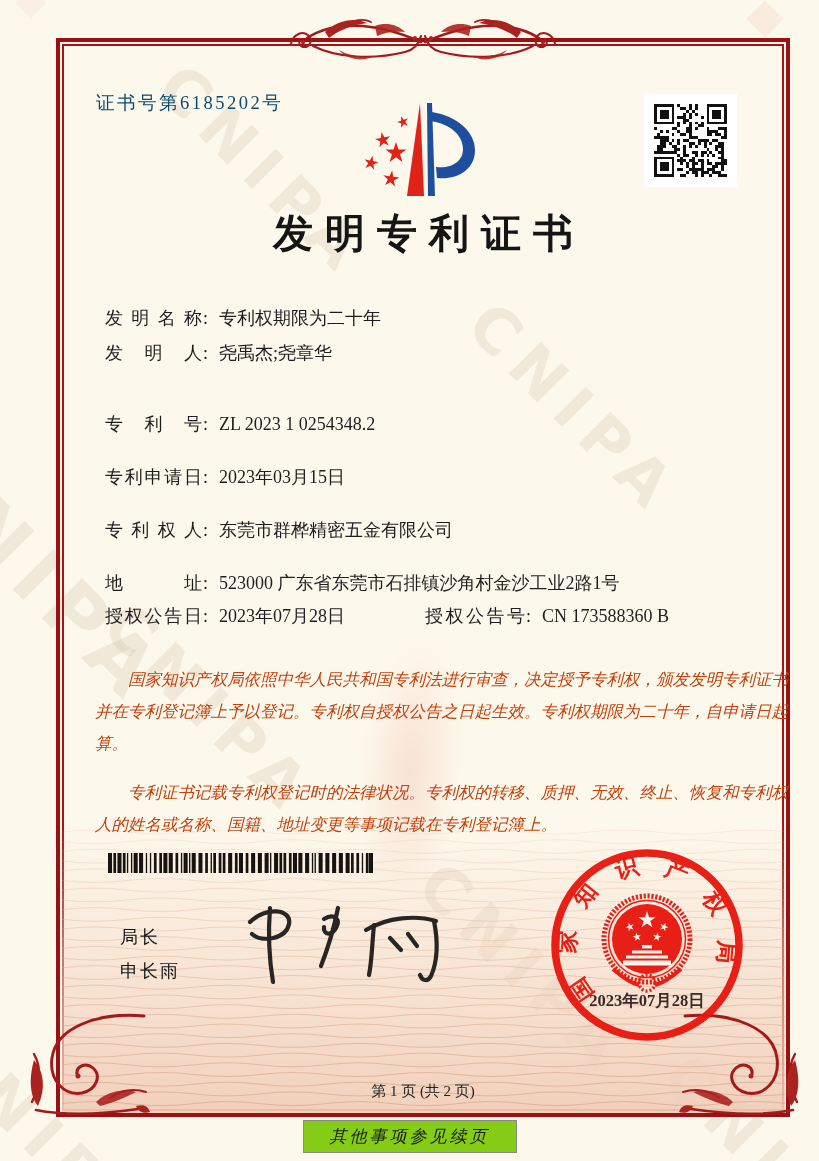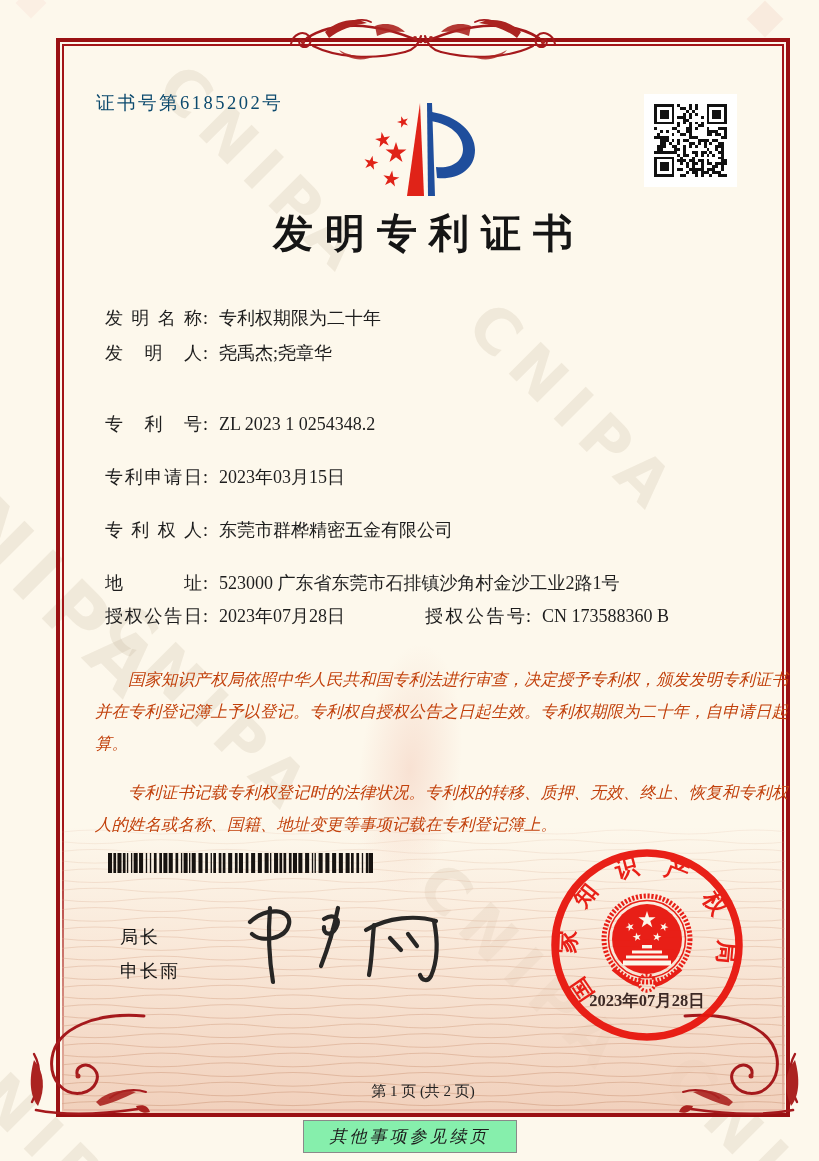--- a/index.html
+++ b/index.html
@@ -40,21 +40,21 @@
       line-height:32px;color:#c2410c;}
   .pl{white-space:nowrap;}
   .indent{text-indent:33px;}
   .p2{margin-top:17px;}
   
   .sig-label{position:absolute;left:120px;font-family:"Liberation Sans","DejaVu Sans",sans-serif;
       font-size:18px;letter-spacing:2px;color:#141414;}
   
   .pagenum{position:absolute;left:56px;top:1082px;width:734px;text-align:center;font-size:15px;color:#222;}
   .note{position:absolute;left:50%;top:1120px;transform:translateX(-50%);
-      background:#86efac;border:1px solid #8a8a8a;padding:4px 26px;font-size:17px;
+      background:#84cc16;border:1px solid #8a8a8a;padding:4px 26px;font-size:17px;
       font-style:italic;letter-spacing:3px;white-space:nowrap;color:#1d1d1d;}
 </style>
 </head>
 <body>
 
 <div class="page">
 
   <div class="abs" style="left:0;top:0;width:100%;height:100%;">
     <span class="wm" style="left:195px;top:50px;">CNIPA</span>
     <span class="wm" style="left:505px;top:288px;">CNIPA</span>

